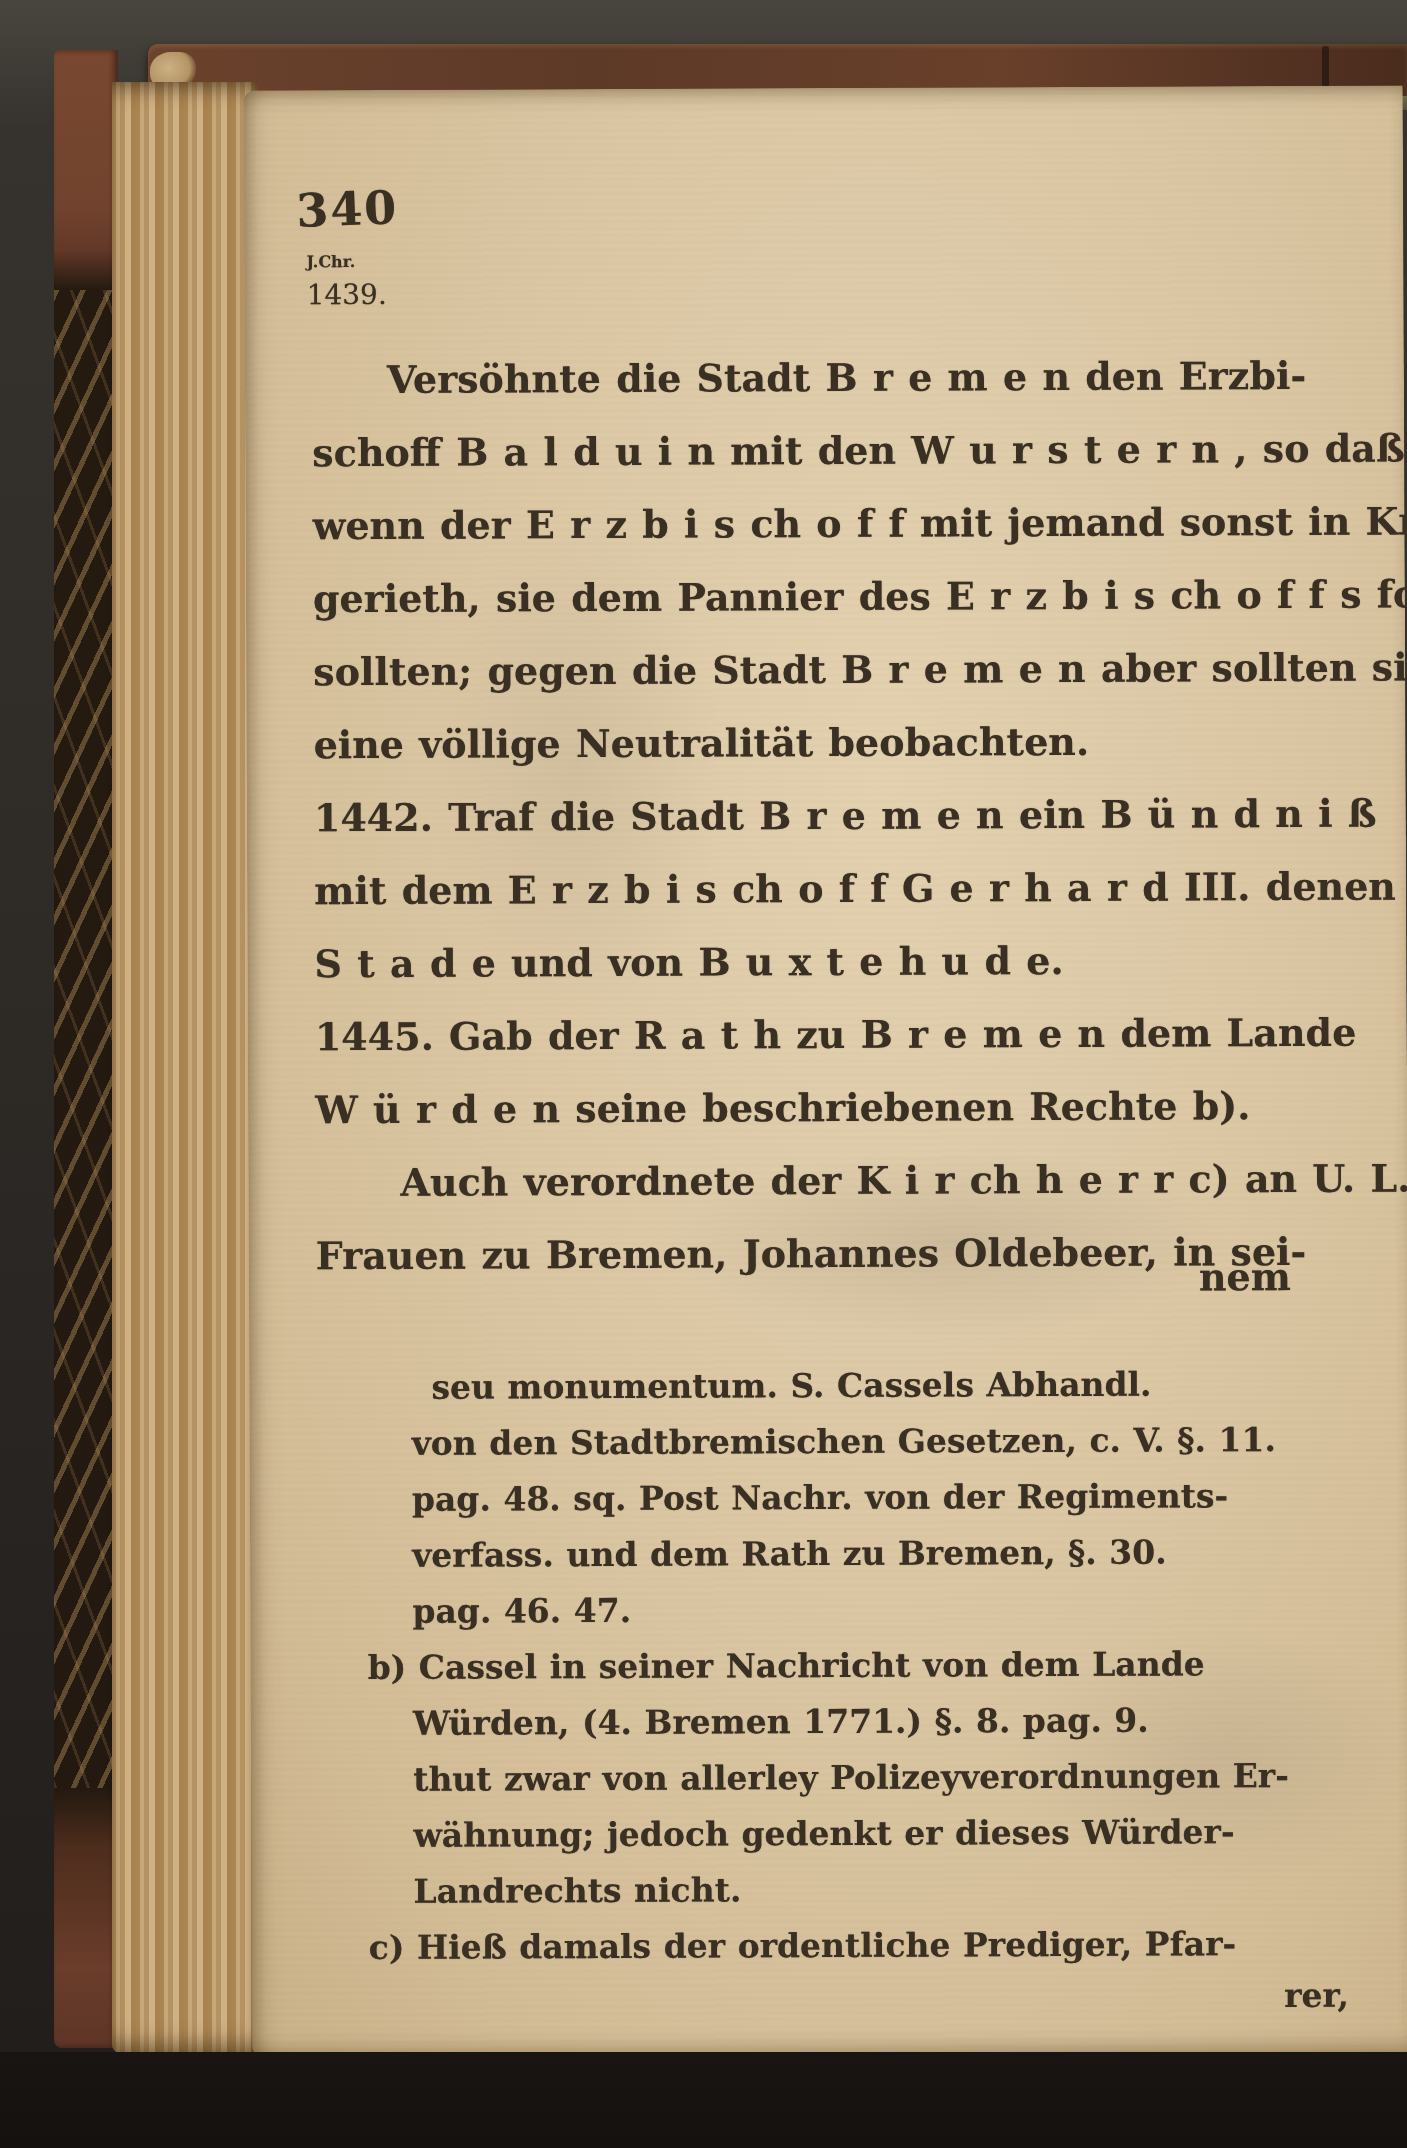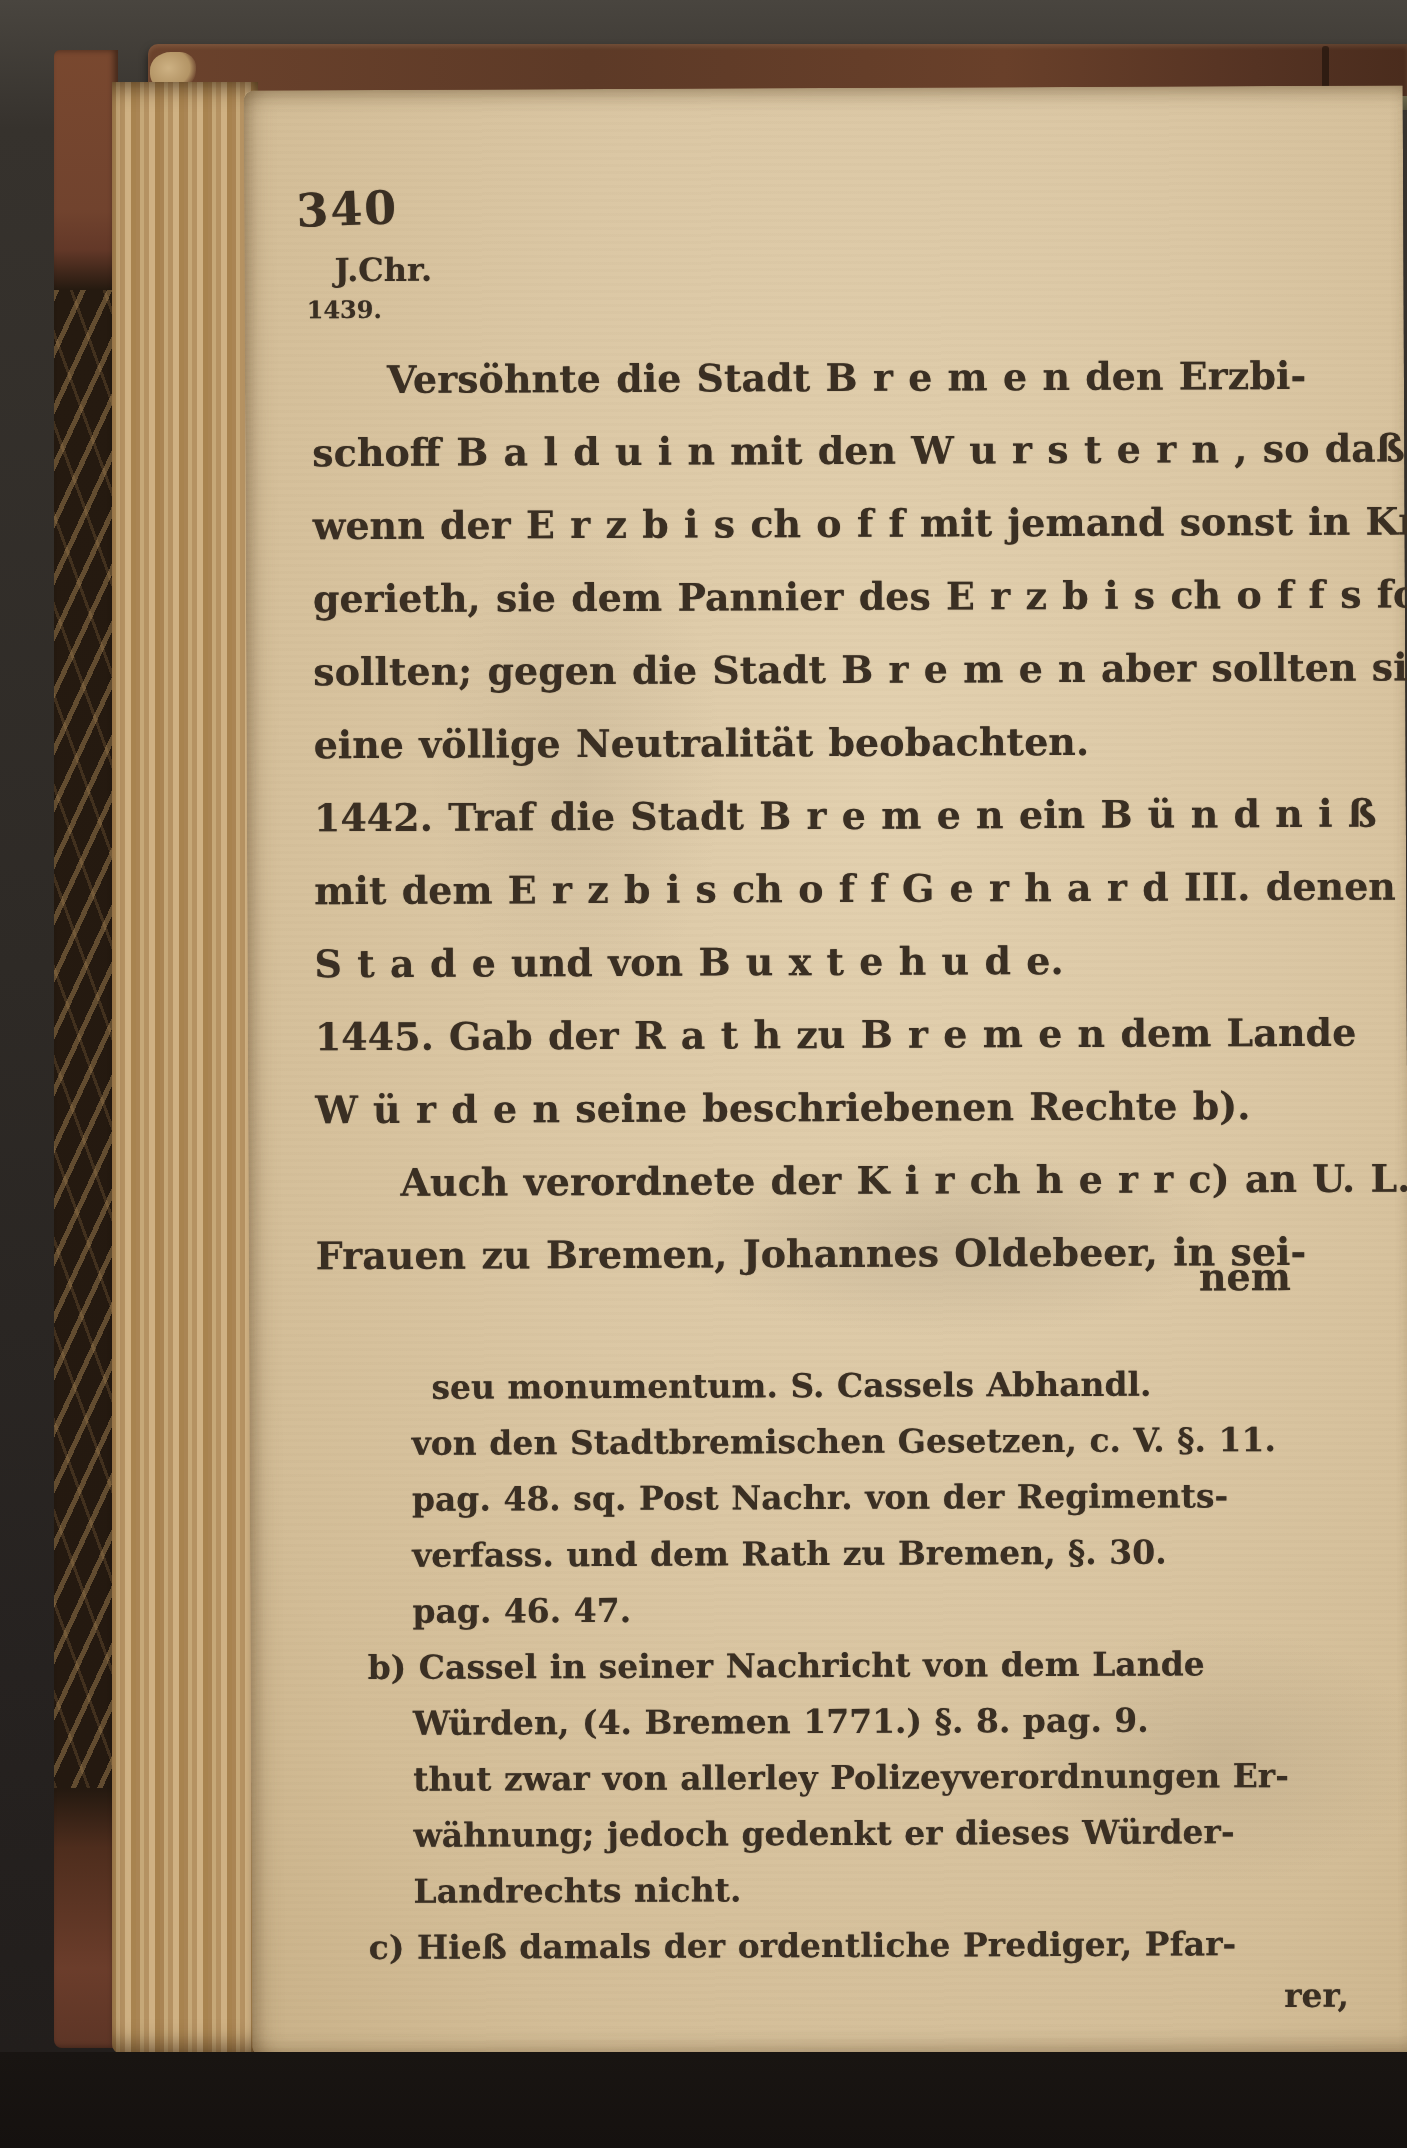--- a/index.html
+++ b/index.html
@@ -65,22 +65,22 @@
       background:radial-gradient(ellipse,rgba(110,100,85,.13),rgba(110,100,85,0) 70%);}
   .g3{left:180px;top:430px;width:300px;height:500px;
       background:radial-gradient(ellipse,rgba(115,102,84,.10),rgba(110,100,85,0) 70%);}
   
   .ink{color:#3a2f23;text-shadow:0 0 1px rgba(58,47,35,.55);}
   .page-number{
     position:absolute;left:52px;top:92px;font-size:46px;font-weight:700;
     letter-spacing:2px;transform:rotate(-2deg);
   }
   .margin-note{position:absolute;left:62px;top:163px;line-height:1.1;}
-  .margin-era{font-size:32px;font-weight:700;margin-left:28px;}
-  .margin-year{font-size:24px;font-weight:700;margin-top:9px;}
+  .margin-era{font-size:16px;font-weight:700;}
+  .margin-year{font-size:28px;font-weight:400;margin-top:9px;}
   .body-text{position:absolute;left:67px;top:0;width:1030px;}
   .body-line{
     position:absolute;left:0;right:0;white-space:nowrap;
     font-size:38px;font-weight:700;word-spacing:2px;
   }
   .footnotes{position:absolute;left:117px;top:0;width:990px;}
   .footnote-line{
     position:absolute;left:0;right:0;white-space:nowrap;
     font-size:33px;font-weight:700;word-spacing:1px;
   }

